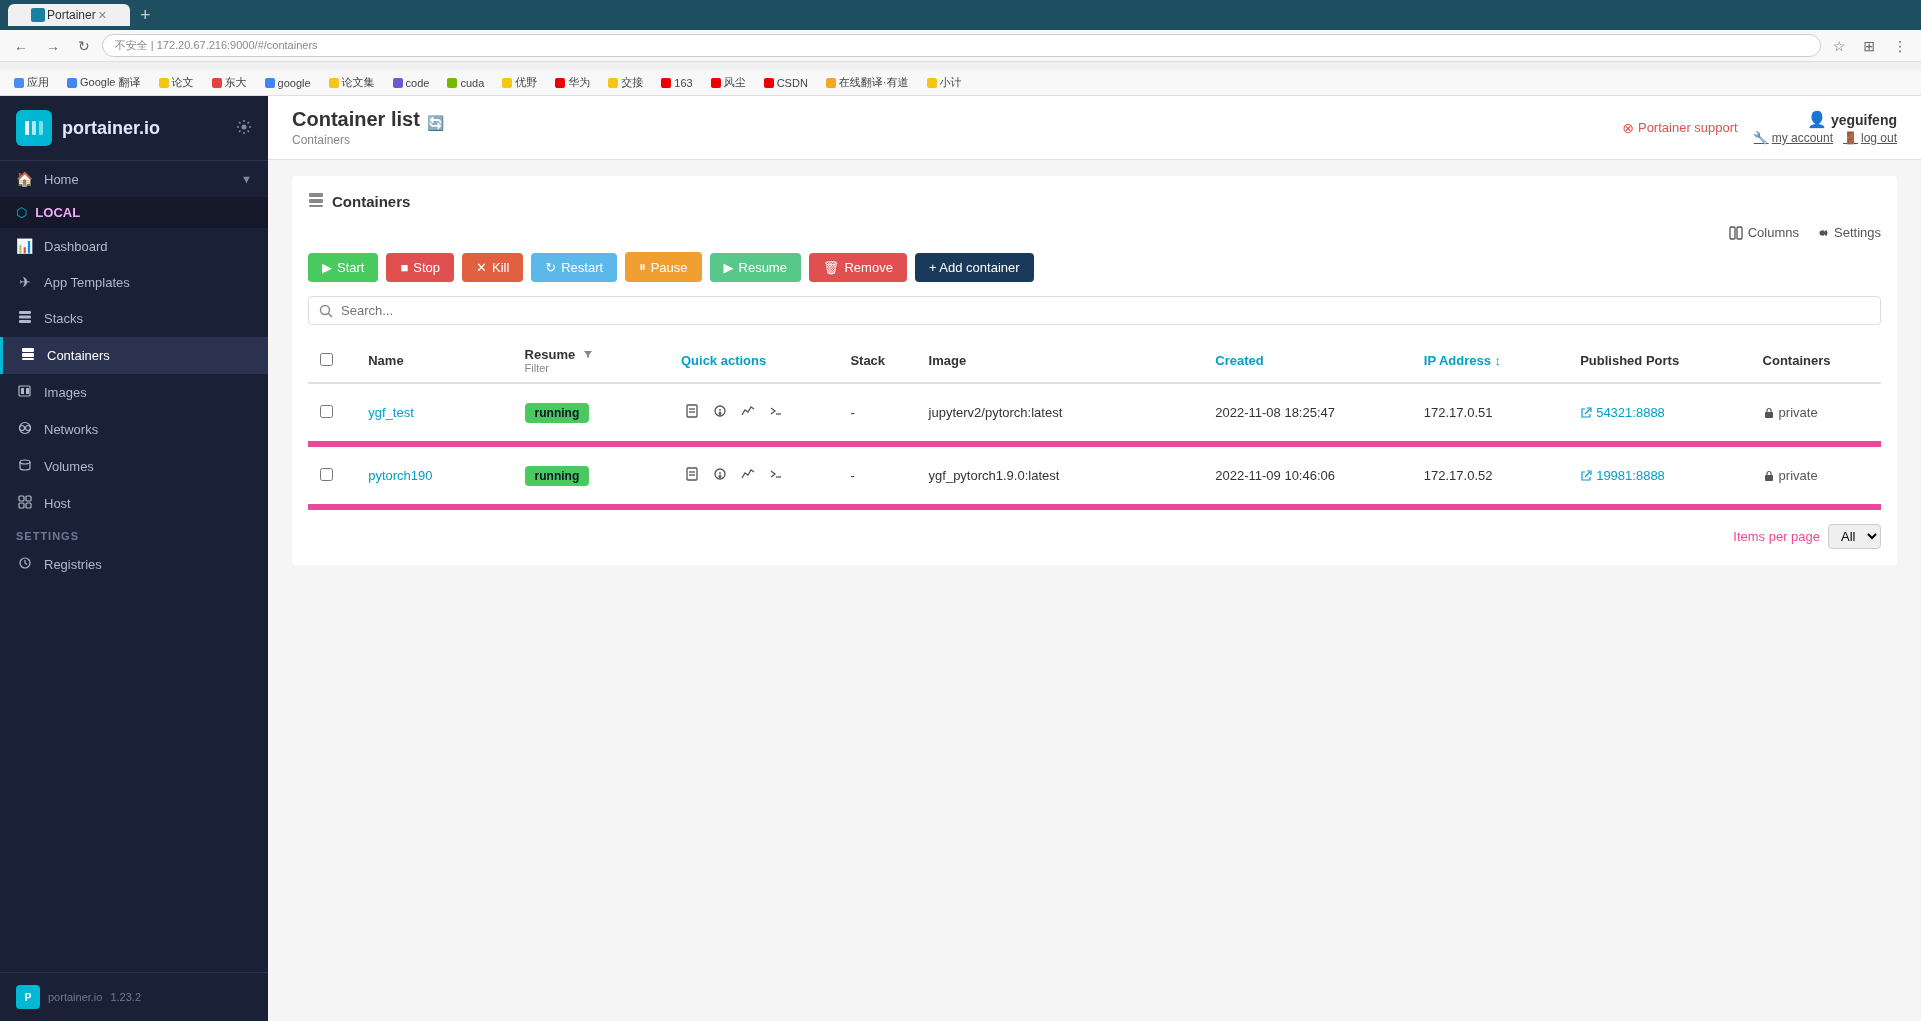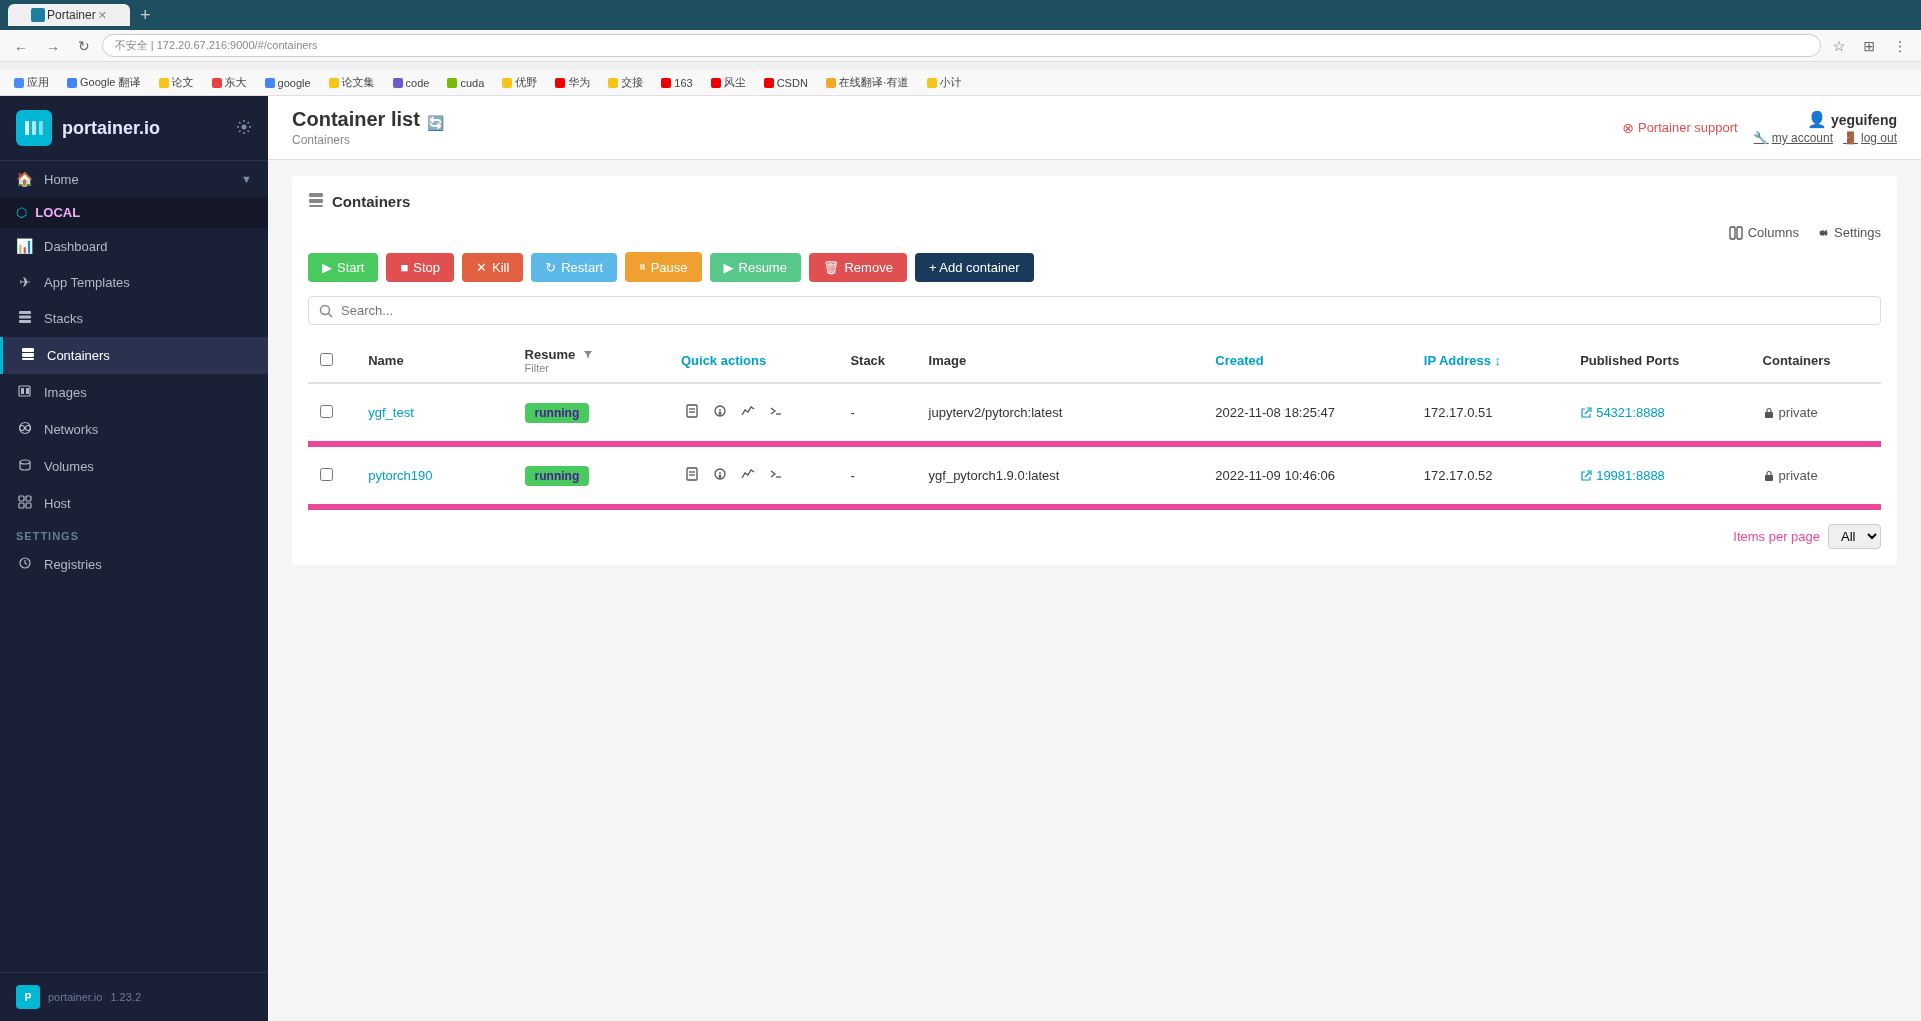--- a/index.html
+++ b/index.html
@@ -69,21 +69,21 @@
     .search-bar { display: flex; align-items: center; gap: 8px; border: 1px solid #ddd; border-radius: 4px; padding: 6px 10px; margin-bottom: 14px; background: white; }
     .search-bar input { border: none; outline: none; font-size: 13px; flex: 1; color: #999; }
 
     
     .table-wrapper { overflow-x: auto; }
     table { width: 100%; border-collapse: collapse; }
     th { text-align: left; padding: 8px 12px; border-bottom: 2px solid #e0e0e0; color: #333; font-size: 13px; }
     th.sortable { color: #00a0c8; cursor: pointer; }
     td { padding: 18px 12px; border-bottom: 6px solid #ec4899; font-size: 13px; color: #333; vertical-align: middle; }
     .state-badge { padding: 3px 10px; border-radius: 4px; font-size: 12px; font-weight: bold; display: inline-block; }
-    .state-running { background: #48ca5e; color: #4c1d95; text-align: center; }
+    .state-running { background: #48ca5e; color: #0f172a; text-align: center; }
     .quick-actions { display: flex; align-items: center; gap: 6px; }
     .qa-btn { background: none; border: none; cursor: pointer; color: #555; font-size: 15px; padding: 2px 4px; }
     .published-port { color: #00a0c8; text-decoration: none; cursor: pointer; display: flex; align-items: center; gap: 4px; }
     .ownership-cell { display: flex; align-items: center; gap: 4px; color: #555; }
     .col-checkbox { width: 30px; }
     .col-name { width: 120px; }
     .col-state { width: 120px; }
     .col-quick { width: 130px; }
     .col-stack { width: 60px; }
     .col-image { width: 220px; }

